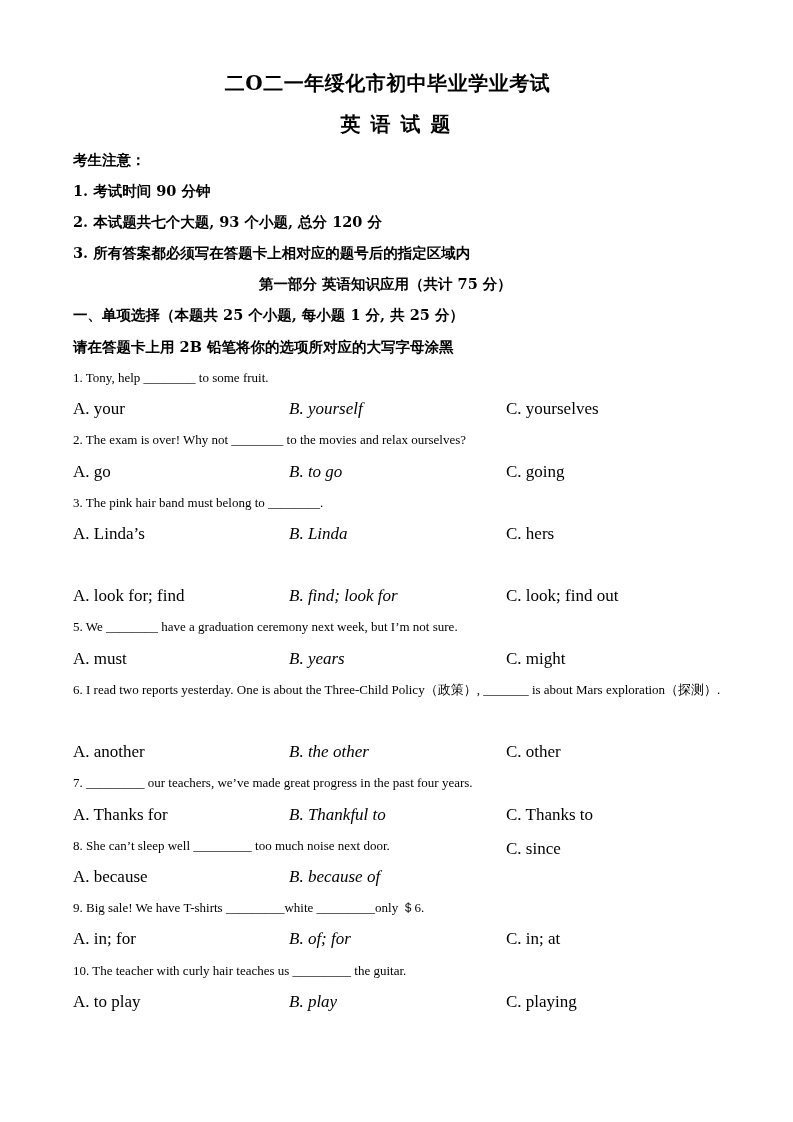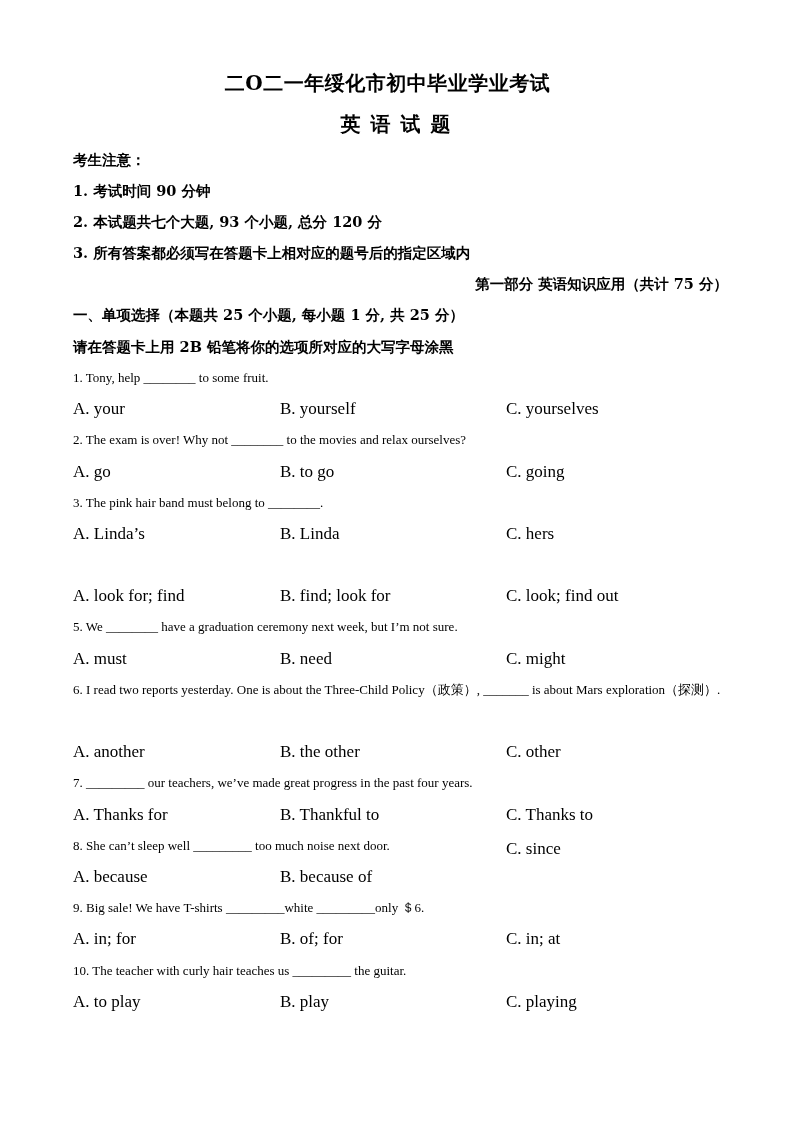--- a/index.html
+++ b/index.html
@@ -12,32 +12,32 @@
     }
     .subtitle {
       position: absolute; left: 0; width: 791px; top: 111px; text-align: center;
       font-family: "DejaVu Serif", "Liberation Serif", serif; font-weight: bold; font-size: 20px;
       letter-spacing: 10px; line-height: 26px; padding-left: 10px; box-sizing: border-box;
     }
     .bline {
       position: absolute; left: 73px; font-family: "DejaVu Serif", "Liberation Serif", serif;
       font-weight: bold; font-size: 14.5px; line-height: 20px; white-space: nowrap;
     }
-    .bline.center { left: 1px; width: 727px; text-align: right; padding-left: 250px; box-sizing: border-box; }
+    .bline.center { left: 9px; width: 727px; text-align: left; padding-left: 250px; box-sizing: border-box; }
     .q {
       position: absolute; left: 73px; font-family: "Liberation Serif", "DejaVu Serif", serif;
       font-size: 13px; line-height: 18px; white-space: nowrap;
     }
     .q.wrap { white-space: normal; width: 660px; line-height: 31px; }
     .opt {
       position: absolute; font-family: "Liberation Serif", "DejaVu Serif", serif;
       font-size: 17px; line-height: 18px; white-space: nowrap;
     }
     .optA { left: 73px; }
-    .optB { left: 280px; }
+    .optB { left: 289px; font-style: italic; }
     .optC { left: 506px; }
   </style>
 </head>
 <body>
 
 <div class="page">
 
   <div class="title">二O二一年绥化市初中毕业学业考试</div>
   <div class="subtitle">英语试题</div>
 
@@ -64,21 +64,21 @@
   <div class="opt optA" style="top:525px">A. Linda’s</div>
   <div class="opt optB" style="top:525px">B. Linda</div>
   <div class="opt optC" style="top:525px">C. hers</div>
 
   <div class="opt optA" style="top:587px">A. look for; find</div>
   <div class="opt optB" style="top:587px">B. find; look for</div>
   <div class="opt optC" style="top:587px">C. look;  find out</div>
 
   <div class="q" style="top:618px">5. We ________ have a graduation ceremony next week, but I’m not sure.</div>
   <div class="opt optA" style="top:650px">A. must</div>
-  <div class="opt optB" style="top:650px">B. need</div>
+  <div class="opt optB" style="top:650px">B. years</div>
   <div class="opt optC" style="top:650px">C. might</div>
 
   <div class="q wrap" style="top:674px">6. I read two reports yesterday. One is about the Three-Child Policy（政策）, _______ is about Mars exploration（探测）.</div>
   <div class="opt optA" style="top:743px">A. another</div>
   <div class="opt optB" style="top:743px">B. the other</div>
   <div class="opt optC" style="top:743px">C. other</div>
 
   <div class="q" style="top:774px">7. _________ our teachers, we’ve made great progress in the past four years.</div>
   <div class="opt optA" style="top:806px">A. Thanks for</div>
   <div class="opt optB" style="top:806px">B. Thankful to</div>

